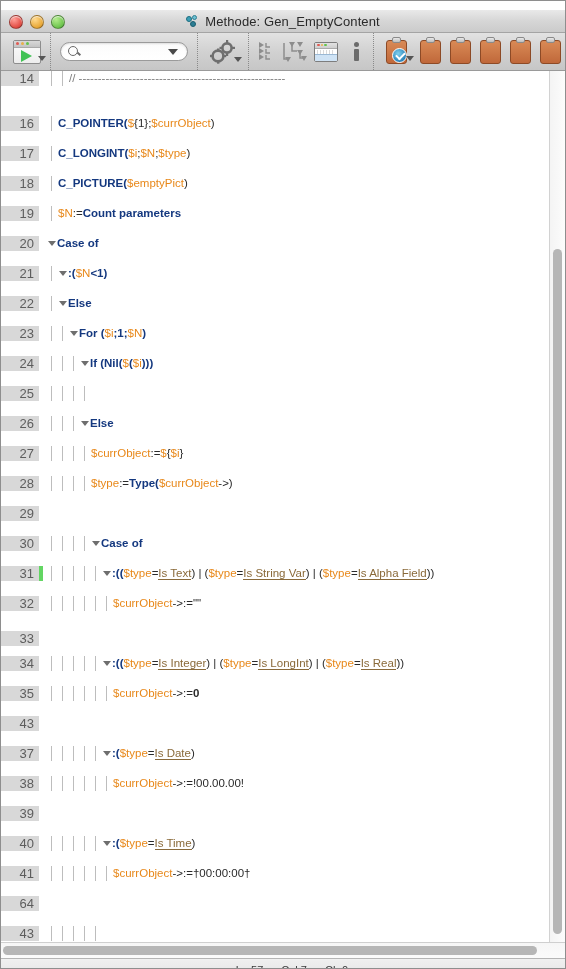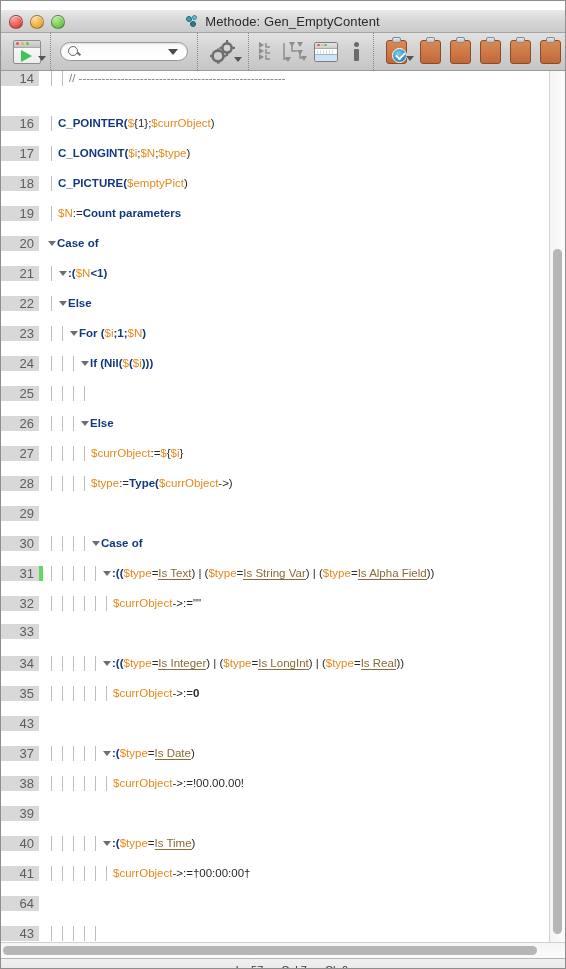--- a/index.html
+++ b/index.html
@@ -285,21 +285,21 @@
         <div class="line" style="top: 135px;"><div class="gutter-num">23</div><div class="gmark"></div><div class="indentbar" style="left: 50px;"></div><div class="indentbar" style="left: 61px;"></div><div class="ltext" style="left: 68px;"><span class="tw"><span class="ar"></span></span><span class="kw">For (</span><span class="var">$i</span><span class="kw">;1;</span><span class="var">$N</span><span class="kw">)</span></div></div>
         <div class="line" style="top: 150px;"><div class="gutter-num">24</div><div class="gmark"></div><div class="indentbar" style="left: 50px;"></div><div class="indentbar" style="left: 61px;"></div><div class="indentbar" style="left: 72px;"></div><div class="ltext" style="left: 79px;"><span class="tw"><span class="ar"></span></span><span class="kw">If (Nil(</span><span class="var">$</span><span class="kw">(</span><span class="var">$i</span><span class="kw">)))</span></div></div>
         <div class="line" style="top: 165px;"><div class="gutter-num">25</div><div class="gmark"></div><div class="indentbar" style="left: 50px;"></div><div class="indentbar" style="left: 61px;"></div><div class="indentbar" style="left: 72px;"></div><div class="indentbar" style="left: 83px;"></div><div class="ltext" style="left: 90px;"></div></div>
         <div class="line" style="top: 180px;"><div class="gutter-num">26</div><div class="gmark"></div><div class="indentbar" style="left: 50px;"></div><div class="indentbar" style="left: 61px;"></div><div class="indentbar" style="left: 72px;"></div><div class="ltext" style="left: 79px;"><span class="tw"><span class="ar"></span></span><span class="kw">Else</span></div></div>
         <div class="line" style="top: 195px;"><div class="gutter-num">27</div><div class="gmark"></div><div class="indentbar" style="left: 50px;"></div><div class="indentbar" style="left: 61px;"></div><div class="indentbar" style="left: 72px;"></div><div class="indentbar" style="left: 83px;"></div><div class="ltext" style="left: 90px;"><span class="var">$currObject</span><span class="pl">:=</span><span class="var">$</span><span class="pl">{</span><span class="var">$i</span><span class="pl">}</span></div></div>
         <div class="line" style="top: 210px;"><div class="gutter-num">28</div><div class="gmark"></div><div class="indentbar" style="left: 50px;"></div><div class="indentbar" style="left: 61px;"></div><div class="indentbar" style="left: 72px;"></div><div class="indentbar" style="left: 83px;"></div><div class="ltext" style="left: 90px;"><span class="var">$type</span><span class="pl">:=</span><span class="cmd">Type(</span><span class="var">$currObject</span><span class="pl">-&gt;)</span></div></div>
         <div class="line" style="top: 225px;"><div class="gutter-num">29</div><div class="gmark"></div><div class="ltext" style="left: 46px;"></div></div>
         <div class="line" style="top: 240px;"><div class="gutter-num">30</div><div class="gmark"></div><div class="indentbar" style="left: 50px;"></div><div class="indentbar" style="left: 61px;"></div><div class="indentbar" style="left: 72px;"></div><div class="indentbar" style="left: 83px;"></div><div class="ltext" style="left: 90px;"><span class="tw"><span class="ar"></span></span><span class="kw">Case of</span></div></div>
         <div class="line" style="top: 255px;"><div class="gutter-num">31</div><div class="gmark on"></div><div class="indentbar" style="left: 50px;"></div><div class="indentbar" style="left: 61px;"></div><div class="indentbar" style="left: 72px;"></div><div class="indentbar" style="left: 83px;"></div><div class="indentbar" style="left: 94px;"></div><div class="ltext" style="left: 101px;"><span class="tw"><span class="ar"></span></span><span class="kw">:((</span><span class="var">$type</span><span class="pl">=</span><span class="cst">Is Text</span><span class="pl">) | (</span><span class="var">$type</span><span class="pl">=</span><span class="cst">Is String Var</span><span class="pl">) | (</span><span class="var">$type</span><span class="pl">=</span><span class="cst">Is Alpha Field</span><span class="pl">))</span></div></div>
         <div class="line" style="top: 270px;"><div class="gutter-num">32</div><div class="gmark"></div><div class="indentbar" style="left: 50px;"></div><div class="indentbar" style="left: 61px;"></div><div class="indentbar" style="left: 72px;"></div><div class="indentbar" style="left: 83px;"></div><div class="indentbar" style="left: 94px;"></div><div class="indentbar" style="left: 105px;"></div><div class="ltext" style="left: 112px;"><span class="var">$currObject</span><span class="pl">-&gt;:=""</span></div></div>
-        <div class="line" style="top: 283px;"><div class="gutter-num">33</div><div class="gmark"></div><div class="ltext" style="left: 46px;"></div></div>
+        <div class="line" style="top: 290px;"><div class="gutter-num">33</div><div class="gmark"></div><div class="ltext" style="left: 46px;"></div></div>
         <div class="line" style="top: 300px;"><div class="gutter-num">34</div><div class="gmark"></div><div class="indentbar" style="left: 50px;"></div><div class="indentbar" style="left: 61px;"></div><div class="indentbar" style="left: 72px;"></div><div class="indentbar" style="left: 83px;"></div><div class="indentbar" style="left: 94px;"></div><div class="ltext" style="left: 101px;"><span class="tw"><span class="ar"></span></span><span class="kw">:((</span><span class="var">$type</span><span class="pl">=</span><span class="cst">Is Integer</span><span class="pl">) | (</span><span class="var">$type</span><span class="pl">=</span><span class="cst">Is LongInt</span><span class="pl">) | (</span><span class="var">$type</span><span class="pl">=</span><span class="cst">Is Real</span><span class="pl">))</span></div></div>
         <div class="line" style="top: 315px;"><div class="gutter-num">35</div><div class="gmark"></div><div class="indentbar" style="left: 50px;"></div><div class="indentbar" style="left: 61px;"></div><div class="indentbar" style="left: 72px;"></div><div class="indentbar" style="left: 83px;"></div><div class="indentbar" style="left: 94px;"></div><div class="indentbar" style="left: 105px;"></div><div class="ltext" style="left: 112px;"><span class="var">$currObject</span><span class="pl">-&gt;:=</span><span class="num">0</span></div></div>
         <div class="line" style="top: 330px;"><div class="gutter-num">43</div><div class="gmark"></div><div class="ltext" style="left: 46px;"></div></div>
         <div class="line" style="top: 345px;"><div class="gutter-num">37</div><div class="gmark"></div><div class="indentbar" style="left: 50px;"></div><div class="indentbar" style="left: 61px;"></div><div class="indentbar" style="left: 72px;"></div><div class="indentbar" style="left: 83px;"></div><div class="indentbar" style="left: 94px;"></div><div class="ltext" style="left: 101px;"><span class="tw"><span class="ar"></span></span><span class="kw">:(</span><span class="var">$type</span><span class="pl">=</span><span class="cst">Is Date</span><span class="pl">)</span></div></div>
         <div class="line" style="top: 360px;"><div class="gutter-num">38</div><div class="gmark"></div><div class="indentbar" style="left: 50px;"></div><div class="indentbar" style="left: 61px;"></div><div class="indentbar" style="left: 72px;"></div><div class="indentbar" style="left: 83px;"></div><div class="indentbar" style="left: 94px;"></div><div class="indentbar" style="left: 105px;"></div><div class="ltext" style="left: 112px;"><span class="var">$currObject</span><span class="pl">-&gt;:=!00.00.00!</span></div></div>
         <div class="line" style="top: 375px;"><div class="gutter-num">39</div><div class="gmark"></div><div class="ltext" style="left: 46px;"></div></div>
         <div class="line" style="top: 390px;"><div class="gutter-num">40</div><div class="gmark"></div><div class="indentbar" style="left: 50px;"></div><div class="indentbar" style="left: 61px;"></div><div class="indentbar" style="left: 72px;"></div><div class="indentbar" style="left: 83px;"></div><div class="indentbar" style="left: 94px;"></div><div class="ltext" style="left: 101px;"><span class="tw"><span class="ar"></span></span><span class="kw">:(</span><span class="var">$type</span><span class="pl">=</span><span class="cst">Is Time</span><span class="pl">)</span></div></div>
         <div class="line" style="top: 405px;"><div class="gutter-num">41</div><div class="gmark"></div><div class="indentbar" style="left: 50px;"></div><div class="indentbar" style="left: 61px;"></div><div class="indentbar" style="left: 72px;"></div><div class="indentbar" style="left: 83px;"></div><div class="indentbar" style="left: 94px;"></div><div class="indentbar" style="left: 105px;"></div><div class="ltext" style="left: 112px;"><span class="var">$currObject</span><span class="pl">-&gt;:=†00:00:00†</span></div></div>
         <div class="line" style="top: 420px;"><div class="gutter-num">64</div><div class="gmark"></div><div class="ltext" style="left: 46px;"></div></div>
         <div class="line" style="top: 435px;"><div class="gutter-num">43</div><div class="gmark"></div><div class="indentbar" style="left: 50px;"></div><div class="indentbar" style="left: 61px;"></div><div class="indentbar" style="left: 72px;"></div><div class="indentbar" style="left: 83px;"></div><div class="indentbar" style="left: 94px;"></div><div class="ltext" style="left: 101px;"><span class="tw"></span></div></div>

